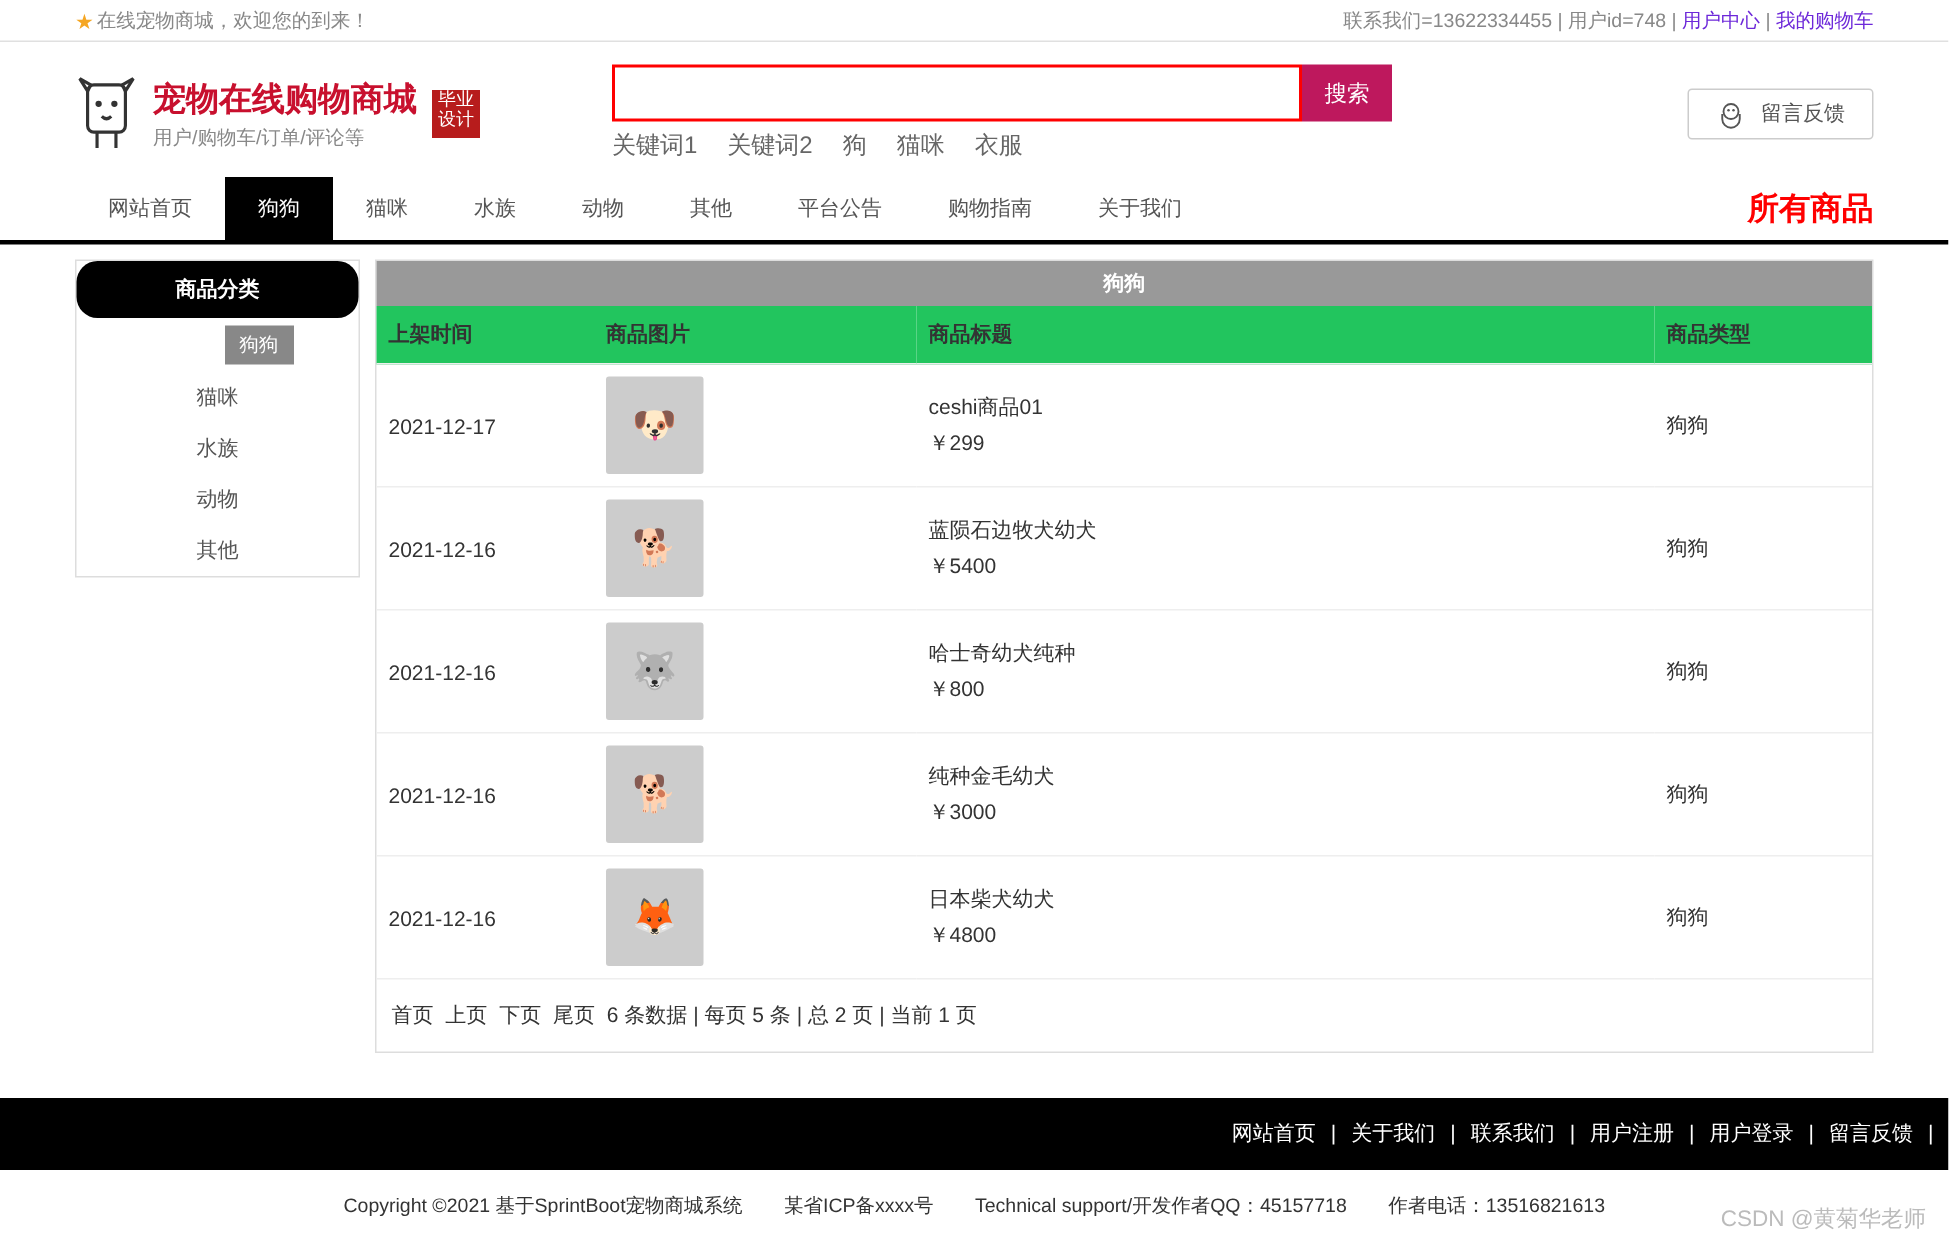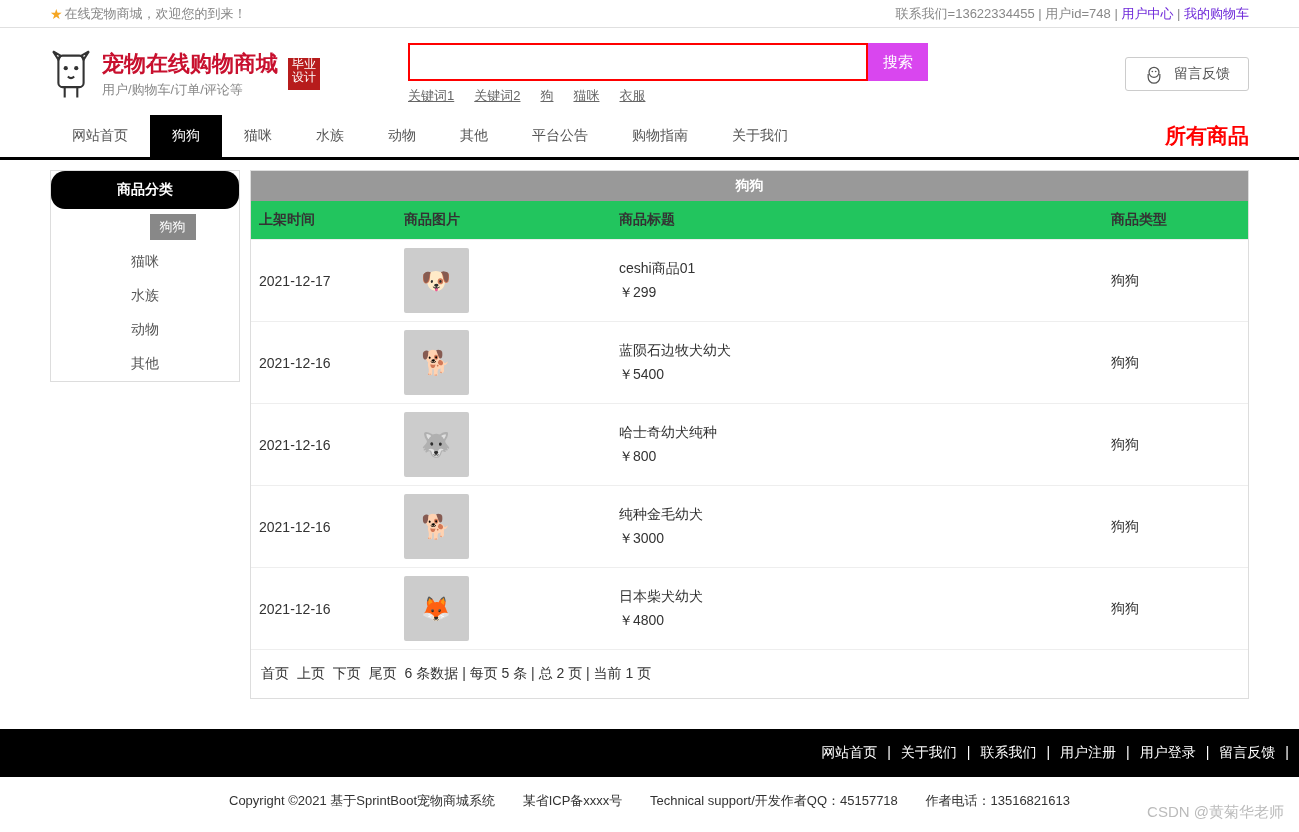--- a/index.html
+++ b/index.html
@@ -15,22 +15,22 @@
 .header { display:flex; align-items:center; padding:15px 50px 10px 50px; gap:28px; }
 .logo-block { display:flex; align-items:center; gap:10px; }
 .logo-icon { width:42px; height:55px; }
 .logo-text .title { color:#c8102e; font-size:22px; font-weight:bold; }
 .logo-text .subtitle { color:#888; font-size:13px; margin-top:2px; }
 .badge { background:#b71c1c; color:#fff; font-size:12px; width:32px; height:32px; display:flex; flex-direction:column; align-items:center; justify-content:flex-start; line-height:1.1; }
 
 .search-block { flex:1; max-width:520px; margin-left:60px; }
 .search-row { display:flex; }
 .search-input { flex:1; height:38px; border:2px solid #ff0000; padding:0 10px; outline:none; font-size:14px; }
-.search-btn { width:60px; height:38px; background:#d946ef; color:#fff; border:none; font-size:15px; cursor:pointer; }
-.keywords { margin-top:6px; color:#666; font-size:13px;text-decoration:underline; }
+.search-btn { width:60px; height:38px; background:#be185d; color:#fff; border:none; font-size:15px; cursor:pointer; }
+.keywords { margin-top:6px; color:#666; font-size:16px; }
 .keywords span { margin-right:20px; cursor:pointer; }
 
 .feedback-btn { margin-left:auto; border:1px solid #ccc; border-radius:3px; padding:6px 18px; display:flex; align-items:center; gap:10px; color:#555; background:#fff; cursor:pointer; }
 .feedback-btn svg { width:20px; height:20px; }
 
 .nav { display:flex; align-items:center; background:#fff; padding:0 50px; border-bottom:3px solid #000; }
 .nav .item { padding:12px 22px; color:#555; cursor:pointer; }
 .nav .item.active { background:#000; color:#fff; }
 .nav .all { margin-left:auto; color:#ff0000; font-size:21px; font-weight:bold; }
 

